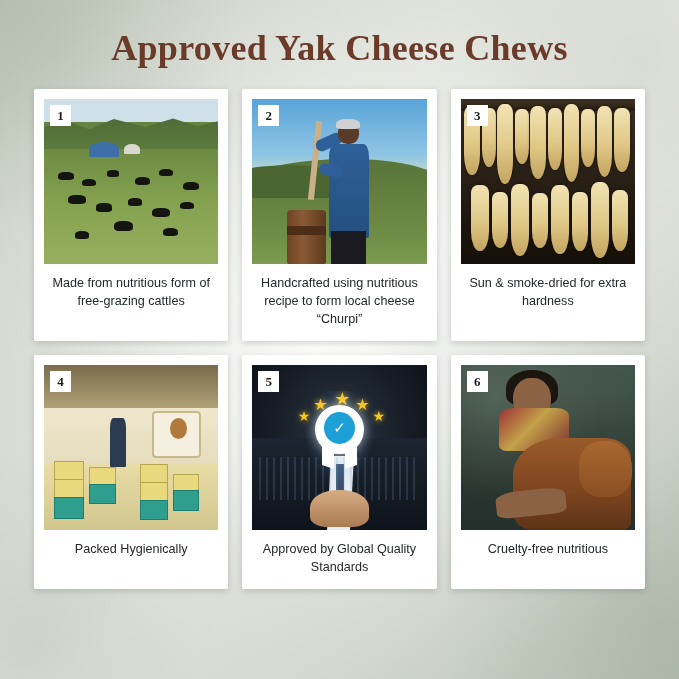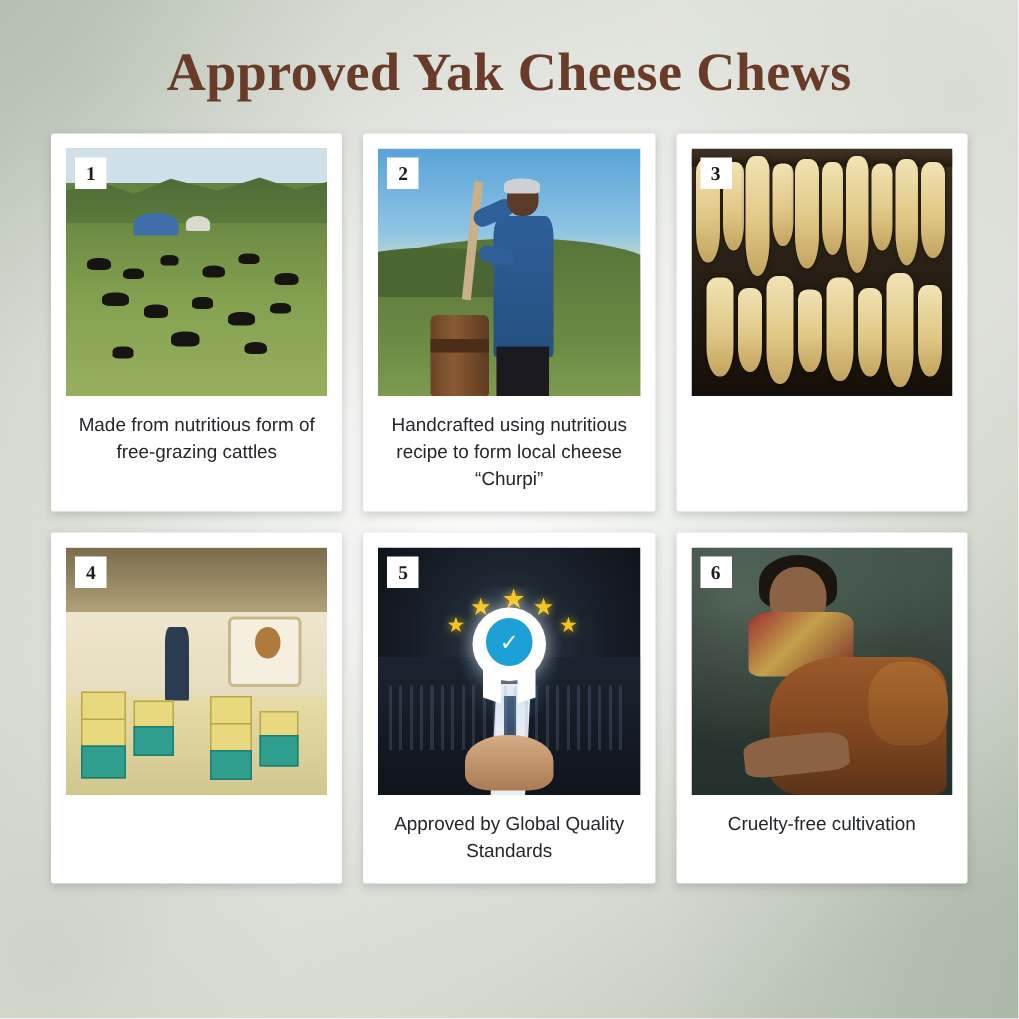--- a/index.html
+++ b/index.html
@@ -438,20 +438,21 @@
             <div class="stick3" style="left:6%;top:52%;width:10%;height:40%;"></div>
             <div class="stick3" style="left:18%;top:56%;width:9%;height:34%;"></div>
             <div class="stick3" style="left:29%;top:51%;width:10%;height:44%;"></div>
             <div class="stick3" style="left:41%;top:57%;width:9%;height:33%;"></div>
             <div class="stick3" style="left:52%;top:52%;width:10%;height:42%;"></div>
             <div class="stick3" style="left:64%;top:56%;width:9%;height:36%;"></div>
             <div class="stick3" style="left:75%;top:50%;width:10%;height:46%;"></div>
             <div class="stick3" style="left:87%;top:55%;width:9%;height:37%;"></div>
           </div>
         </div>
+        <div class="caption">Sun &amp; smoke-dried for extra hardness</div>
       </div>
 
       <div class="card">
         <div class="thumb-wrap">
           <div class="badge">4</div>
           <div class="sc4">
             <div class="ceil"></div>
             <div class="wall"></div>
             <div class="floor"></div>
             <div class="sign"></div>
@@ -462,20 +463,21 @@
             <div class="crate teal" style="left:6%;top:80%;width:16%;height:12%;"></div>
             <div class="crate" style="left:26%;top:62%;width:14%;height:10%;"></div>
             <div class="crate teal" style="left:26%;top:72%;width:14%;height:11%;"></div>
             <div class="crate" style="left:55%;top:60%;width:15%;height:11%;"></div>
             <div class="crate" style="left:55%;top:71%;width:15%;height:11%;"></div>
             <div class="crate teal" style="left:55%;top:82%;width:15%;height:11%;"></div>
             <div class="crate" style="left:74%;top:66%;width:14%;height:10%;"></div>
             <div class="crate teal" style="left:74%;top:76%;width:14%;height:11%;"></div>
           </div>
         </div>
+        <div class="caption">Packed Hygienically</div>
       </div>
 
       <div class="card">
         <div class="thumb-wrap">
           <div class="badge">5</div>
           <div class="sc5">
             <div class="suit"></div>
             <div class="shirt"></div>
             <div class="tie"></div>
             <div class="bars"></div>
@@ -501,18 +503,18 @@
           <div class="sc6">
             <div class="bgblur"></div>
             <div class="hair"></div>
             <div class="face"></div>
             <div class="scarf"></div>
             <div class="calf"></div>
             <div class="calf-head"></div>
             <div class="arm"></div>
           </div>
         </div>
-        <div class="caption">Cruelty-free cultivation</div>
+        <div class="caption">Cruelty-free nutritious</div>
       </div>
 
     </div>
   </div>
 </div>
 
 </body></html>

